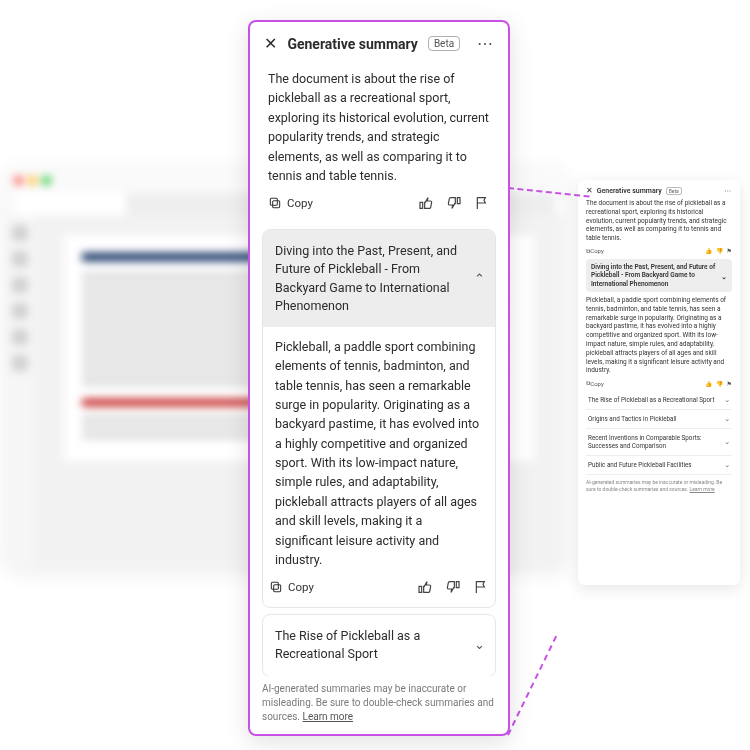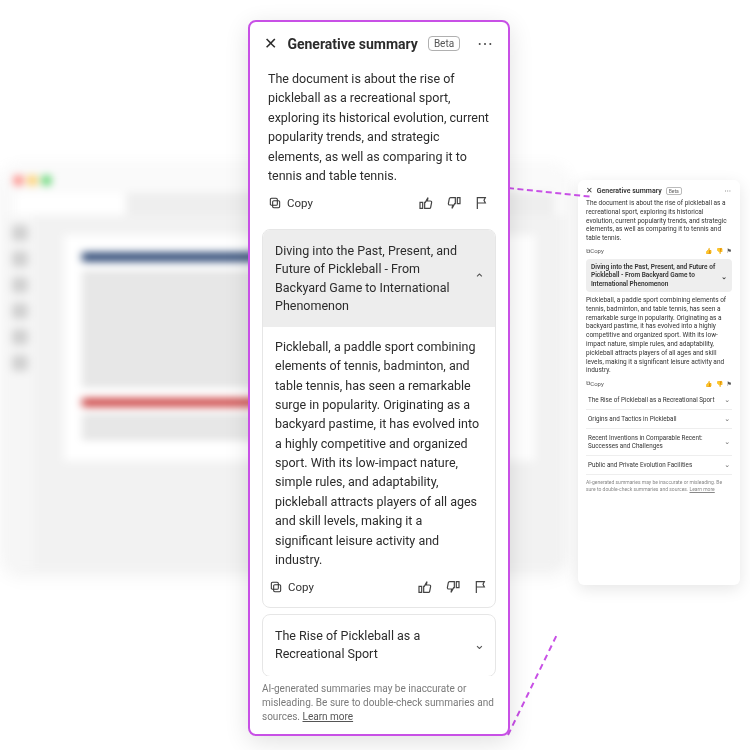--- a/index.html
+++ b/index.html
@@ -191,22 +191,22 @@
   <div class="mhl">Diving into the Past, Present, and Future of Pickleball - From Backyard Game to International Phenomenon</div>
   <p>Pickleball, a paddle sport combining elements of tennis, badminton, and table tennis, has seen a remarkable surge in popularity. Originating as a backyard pastime, it has evolved into a highly competitive and organized sport. With its low-impact nature, simple rules, and adaptability, pickleball attracts players of all ages and skill levels, making it a significant leisure activity and industry.</p>
   <div class="mrow">
       <span>⧉ </span>
       <span>Copy</span>
       <span class="sp"></span>
       <span>👍&nbsp;&nbsp;👎&nbsp;&nbsp;⚑</span>
     </div>
   <div class="mitem">The Rise of Pickleball as a Recreational Sport</div>
   <div class="mitem">Origins and Tactics in Pickleball</div>
-  <div class="mitem">Recent Inventions in Comparable Recent: Successes and Challenges</div>
-  <div class="mitem">Public and Private Evolution Facilities</div>
+  <div class="mitem">Recent Inventions in Comparable Sports: Successes and Comparison</div>
+  <div class="mitem">Public and Future Pickleball Facilities</div>
   <div class="disc"><span>AI-generated summaries may be inaccurate or misleading. Be sure to double-check summaries and sources.</span> <u>Learn more</u></div>
 </div>
 
 <div class="dashed-line dl1"></div>
 <div class="dashed-line dl2"></div>
 
 <div class="panel">
   <div class="panel-header">
     <span class="close-x">✕</span>
     <span class="ph-title">Generative summary</span>

